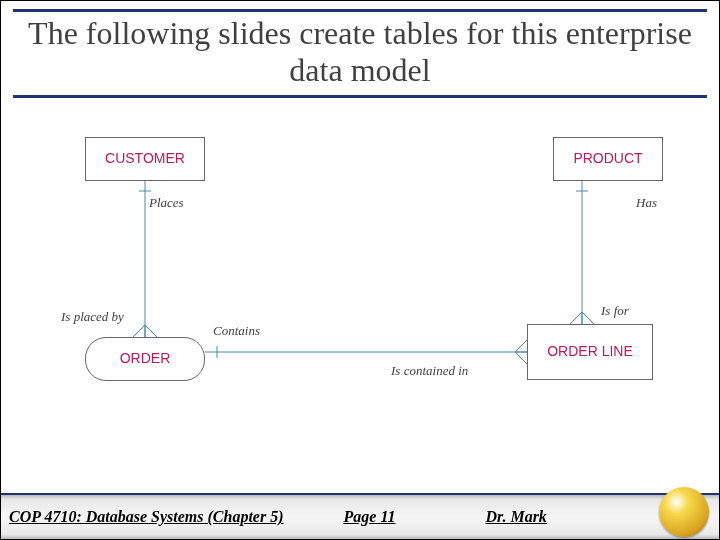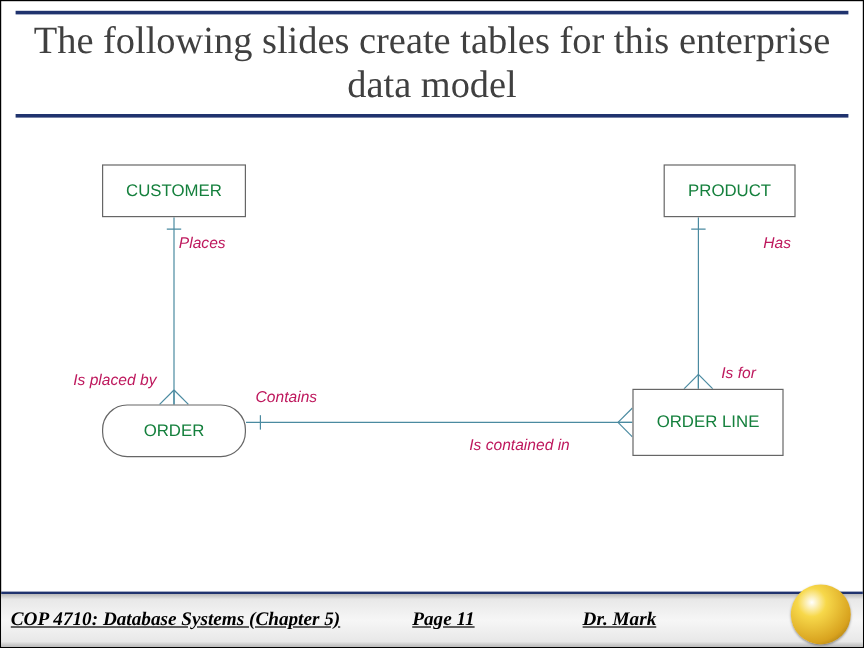--- a/index.html
+++ b/index.html
@@ -50,36 +50,36 @@
   .ent {
     position: absolute;
     border: 1px solid #666;
     background: #fff;
     font-family: Arial, Helvetica, sans-serif;
     font-size: 14px;
     text-align: center;
     display: flex;
     align-items: center;
     justify-content: center;
-    color: #15803d;
+    color: #be185d;
     font-weight: 500;
     line-height: 1.1;
     padding: 0 6px;
   }
   .ent-customer { left: 24px;  top: 16px;  width: 120px; height: 44px; }
   .ent-product  { left: 492px; top: 16px;  width: 110px; height: 44px; }
   .ent-order    { left: 24px;  top: 216px; width: 120px; height: 44px; border-radius: 21px; }
   .ent-orderline{ left: 466px; top: 203px; width: 126px; height: 56px; }
 
   .rel-label {
     position: absolute;
-    font-family: Liberation Sans, sans-serif;
+    font-family: Liberation Serif, serif;
     font-size: 13px;
     font-style: italic;
-    color: #be185d;
+    color: #404040;
   }
   .lbl-places      { left: 88px;  top: 74px; }
   .lbl-has         { left: 575px; top: 74px; }
   .lbl-isplacedby  { left: 0px;   top: 188px; }
   .lbl-isfor       { left: 540px; top: 182px; }
   .lbl-contains    { left: 152px; top: 202px; }
   .lbl-iscontained { left: 330px; top: 242px; }
 
   .footer-band {
     position: absolute;

